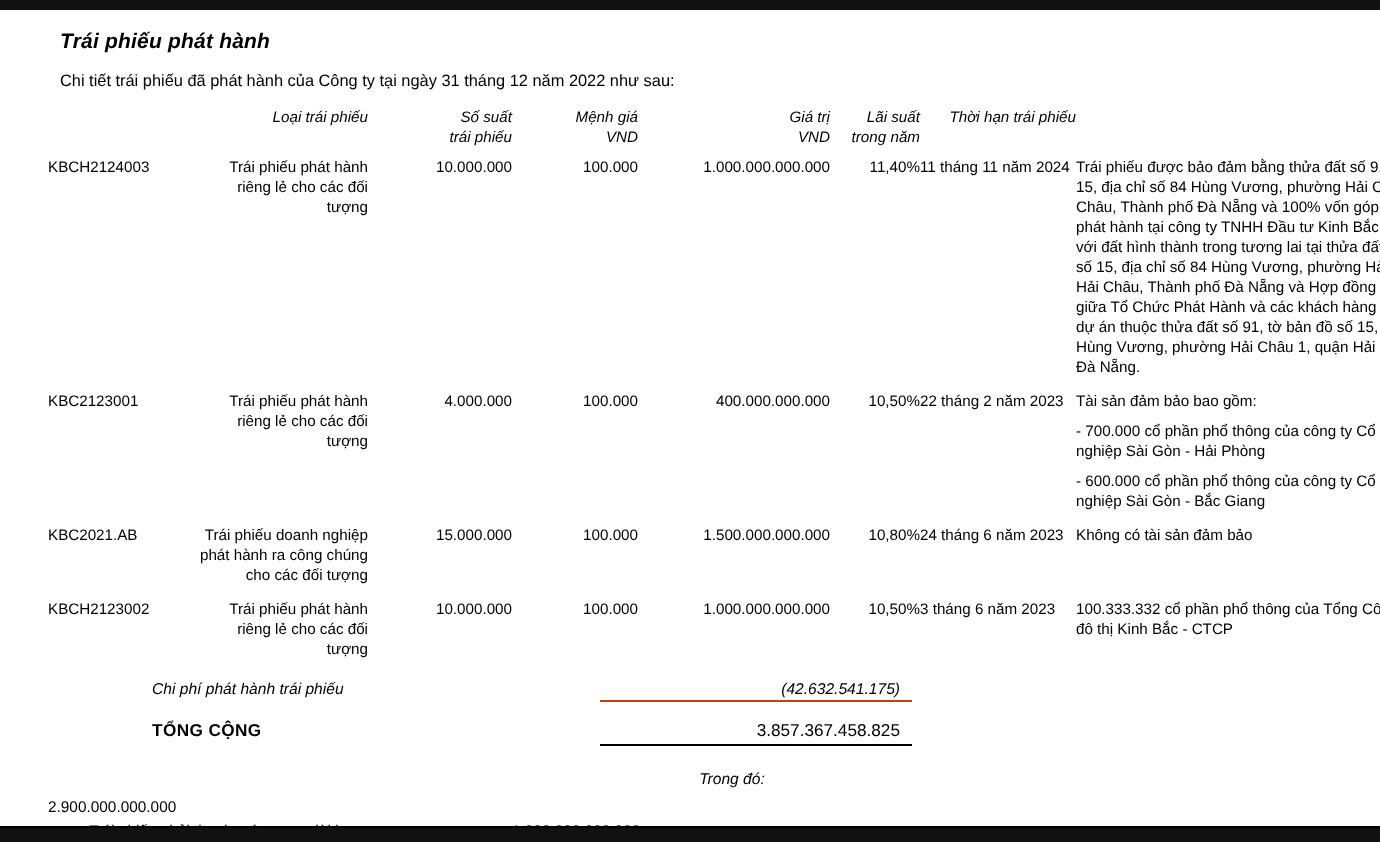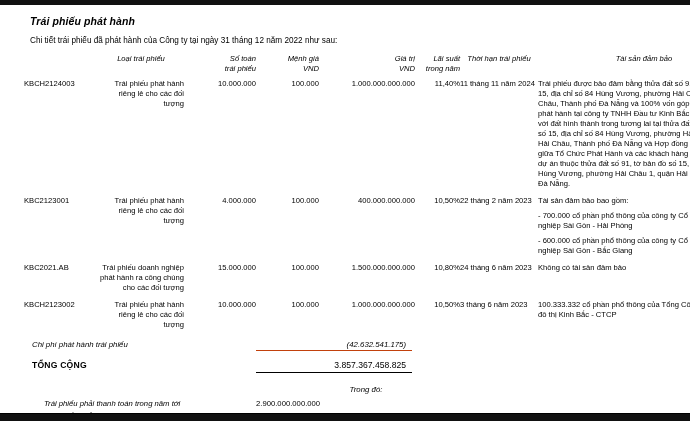--- a/index.html
+++ b/index.html
@@ -70,21 +70,21 @@
   col.c-term   { width: 78px; }
   col.c-coll   { width: 212px; }
 
   thead th {
     font-style: italic;
     font-weight: normal;
     font-size: 7.6px;
     padding-bottom: 2px;
     vertical-align: bottom;
   }
-  .hdr-l { text-align: center; padding-left: 6px; margin-left: 32px; }
+  .hdr-l { text-align: right; padding-left: 6px; margin-left: 32px; }
   .hdr-r { text-align: right; padding-right: 4px; }
 
   tbody tr.data-row > td { padding-top: 7px; }
   tbody tr.data-row.first > td { padding-top: 5px; }
 
   .cell-code { text-align: left; padding-left: 2px; }
   .cell-type { text-align: right; padding-left: 6px; }
   .cell-num  { text-align: right; padding-right: 4px; white-space: nowrap; }
   .cell-rate { text-align: right; padding-right: 4px; white-space: nowrap; }
   .cell-term { text-align: left; padding-left: 6px; }
@@ -102,20 +102,21 @@
   }
   .tot-row {
     display: flex;
     align-items: baseline;
     font-size: 7.8px;
   }
   .tot-label {
     width: 232px;
     padding-left: 8px;
     font-style: italic;
+    margin-left: 44px;
   }
   .tot-value {
     width: 156px;
     text-align: right;
     font-style: italic;
     padding-right: 6px;
   }
   .cost-row { margin-top: 10px; }
   .cost-row .tot-value {
     border-bottom: 1px solid #c2410c;
@@ -179,21 +180,21 @@
       <col class="c-val">
         <col class="c-rate">
         <col class="c-term">
         <col class="c-coll">
     </colgroup>
     <thead>
       <tr>
         <th class="hdr-l"></th>
         <th class="hdr-l">Loại trái phiếu</th>
         <th class="hdr-r">
-          <div>Số toán</div>
+          <div>Số suất</div>
           <div>trái phiếu</div>
         </th>
         <th class="hdr-r">
           <div>Mệnh giá</div>
           <div>VND</div>
         </th>
         <th class="hdr-r">
           <div>Giá trị</div>
           <div>VND</div>
         </th>
@@ -281,21 +282,20 @@
 
     <div class="tot-row grand-row">
       <div class="tot-label">TỔNG CỘNG</div>
       <div class="tot-value">3.857.367.458.825</div>
     </div>
 
     <div class="trongdo">Trong đó:</div>
 
     <div class="detail-list">
       <div class="detail-row">
-        <div class="detail-label">Trái phiếu phải thanh toán trong năm tới</div>
         <div class="detail-value">2.900.000.000.000</div>
       </div>
       <div class="detail-row">
         <div class="detail-label">Trái phiếu phải thanh toán trong dài hạn</div>
         <div class="detail-value">1.000.000.000.000</div>
       </div>
 
     </div>
 
   </div>

